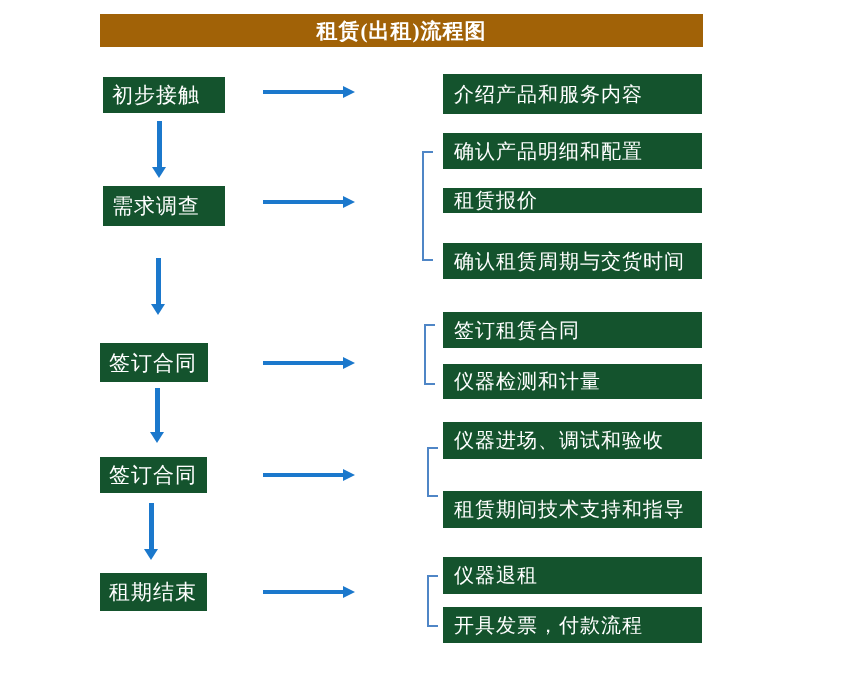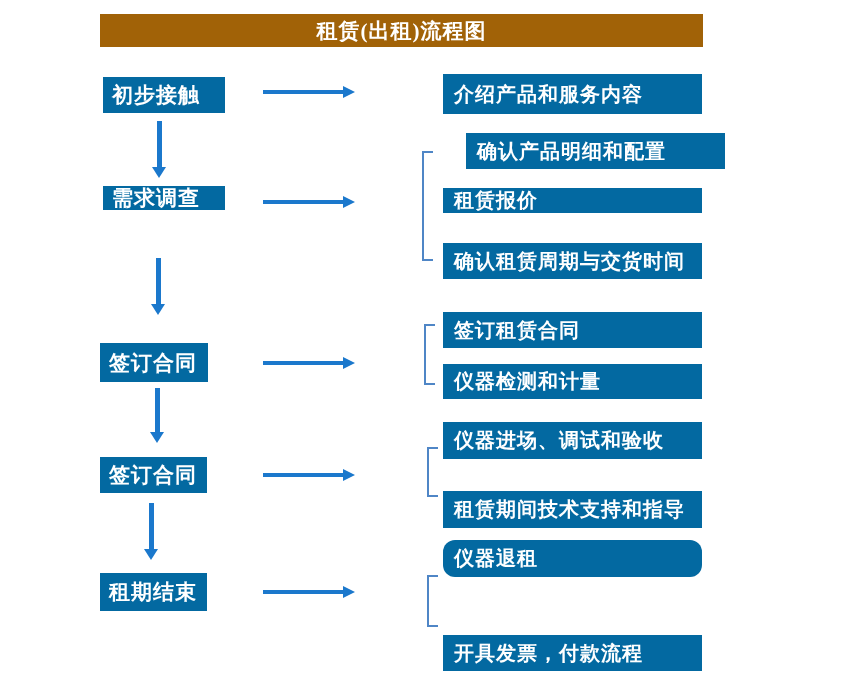--- a/index.html
+++ b/index.html
@@ -11,23 +11,23 @@
     font-family: "Liberation Serif", "DejaVu Serif", serif;
   }
   .abs { position: absolute; }
   .titlebar {
     left: 100px; top: 14px; width: 603px; height: 33px;
     background: #a16207; color: #ffffff;
     display: flex; align-items: center; justify-content: center;
     font-size: 21px; font-weight: bold; letter-spacing: 1px;
   }
   .box {
-    background: #0369a1; color: #ffffff;
+    background: #14532d; color: #ffffff;
     display: flex; align-items: center;
-    font-weight: bold; letter-spacing: 1px;
+    font-weight: normal; letter-spacing: 1px;
     box-sizing: border-box; white-space: nowrap;
   }
   .stage { font-size: 21px; padding-left: 9px; }
   .detail { left: 443px; width: 259px; font-size: 20px; padding-left: 11px; text-align: right; }
   
   .harrow { left: 263px; width: 92px; height: 12px; display: flex; align-items: center; }
   .harrow .shaft { width: 80px; height: 4px; background: #1b78cc; }
   .harrow .head {
     width: 0; height: 0;
     border-left: 12px solid #1b78cc;
@@ -48,35 +48,35 @@
     width: 11px; box-sizing: border-box;
     border: 2px solid #4f86c6; border-right: none;
   }
 </style>
 </head>
 <body>
 
 <div class="abs titlebar">租赁(出租)流程图</div>
 
 <div class="abs box stage" style="left:103px; top:77px;  width:122px; height:36px;">初步接触</div>
-<div class="abs box stage" style="left:103px; top:186px; width:122px; height:24px;">需求调查</div>
+<div class="abs box stage" style="left:103px; top:186px; width:122px; height:40px;">需求调查</div>
 <div class="abs box stage" style="left:100px; top:343px; width:108px; height:39px;">签订合同</div>
 <div class="abs box stage" style="left:100px; top:457px; width:107px; height:36px;">签订合同</div>
 <div class="abs box stage" style="left:100px; top:573px; width:107px; height:38px;">租期结束</div>
 
 <div class="abs box detail" style="top:74px;  height:40px;">介绍产品和服务内容</div>
-<div class="abs box detail" style="top:133px; height:36px;margin-left:23px;">确认产品明细和配置</div>
+<div class="abs box detail" style="top:133px; height:36px;">确认产品明细和配置</div>
 <div class="abs box detail" style="top:188px; height:25px;">租赁报价</div>
 <div class="abs box detail" style="top:243px; height:36px;">确认租赁周期与交货时间</div>
 <div class="abs box detail" style="top:312px; height:36px;">签订租赁合同</div>
 <div class="abs box detail" style="top:364px; height:35px;">仪器检测和计量</div>
 <div class="abs box detail" style="top:422px; height:37px;">仪器进场、调试和验收</div>
 <div class="abs box detail" style="top:491px; height:37px;">租赁期间技术支持和指导</div>
-<div class="abs box detail" style="top:540px; height:37px;border-radius:12px;">仪器退租</div>
-<div class="abs box detail" style="top:607px; height:36px;margin-top:28px;">开具发票，付款流程</div>
+<div class="abs box detail" style="top:557px; height:37px;">仪器退租</div>
+<div class="abs box detail" style="top:607px; height:36px;">开具发票，付款流程</div>
 
 <div class="abs harrow" style="top:86px;">
     <div class="shaft"></div>
     <div class="head"></div>
   </div>
 <div class="abs harrow" style="top:196px;">
     <div class="shaft"></div>
     <div class="head"></div>
   </div>
 <div class="abs harrow" style="top:357px;">

